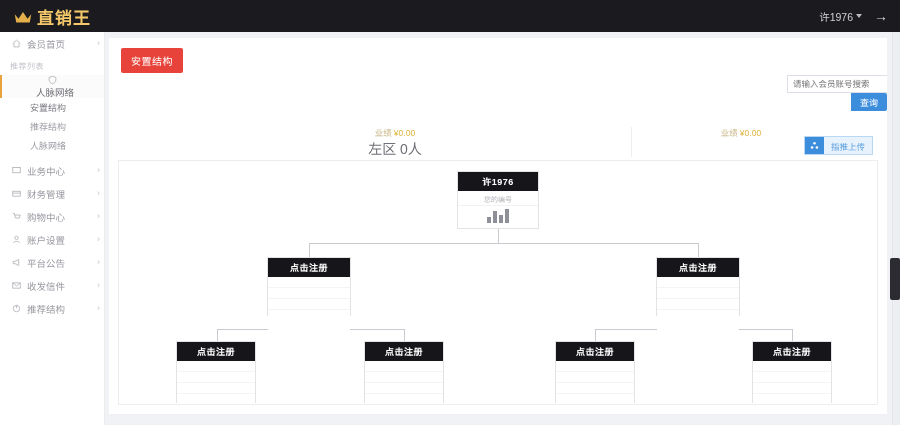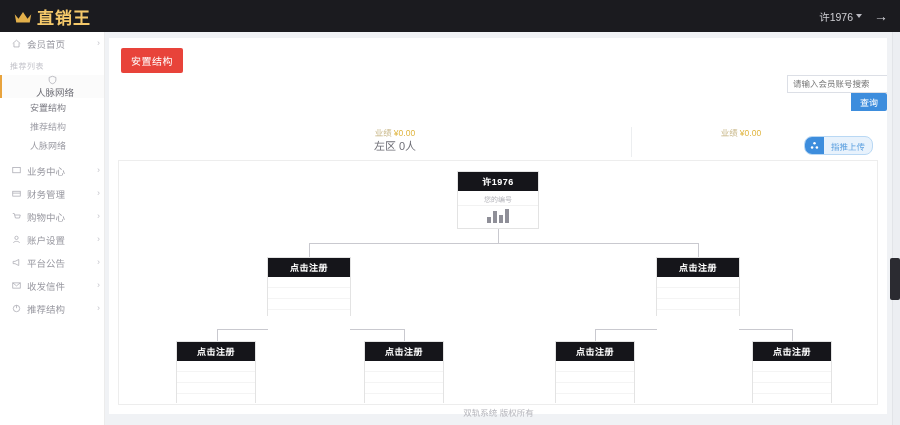--- a/index.html
+++ b/index.html
@@ -227,41 +227,41 @@
     line-height: 1.45;
   }
   .stat.left { left: 192px; }
   .stat.right { left: 538px; }
   .stat .perf {
     font-size: 8.5px;
     color: #c9b88a;
   }
   .stat .perf .amt { color: #e0b53f; margin-left: 2px; }
   .stat .zone {
-    font-size: 11px;
+    font-size: 14px;
     color: #6f6f77;
   }
   .stat-divider {
     position: absolute;
     left: 498px;
     top: 0;
     width: 1px;
     height: 30px;
     background: #eceef0;
   }
 
   .upload-btn {
     position: absolute;
     right: 14px;
     top: 98px;
     display: flex;
     align-items: center;
     background: #e8f2fc;
     border: 1px solid #b9d8f4;
-    border-radius: 8px;
+    border-radius: 0;
     height: 17px;
     cursor: pointer;
     overflow: hidden;
   }
   .upload-btn .u-ico {
     width: 19px; height: 17px;
     background: #3d8ddd;
     color: #fff;
     display: flex;
     align-items: center;
@@ -619,20 +619,17 @@
             <div class="row-line"></div>
             <div class="row-line"></div>
             <div class="row-line"></div>
           </div>
         </div>
 
       </div>
     </div>
   </div>
 
-  <div class="footer">
-    <span>双轨系统 版权所有</span>
-  </div>
 
   <div class="scroll-track"></div>
   <div class="scroll-thumb"></div>
 
 </div>
 
 </body></html>

